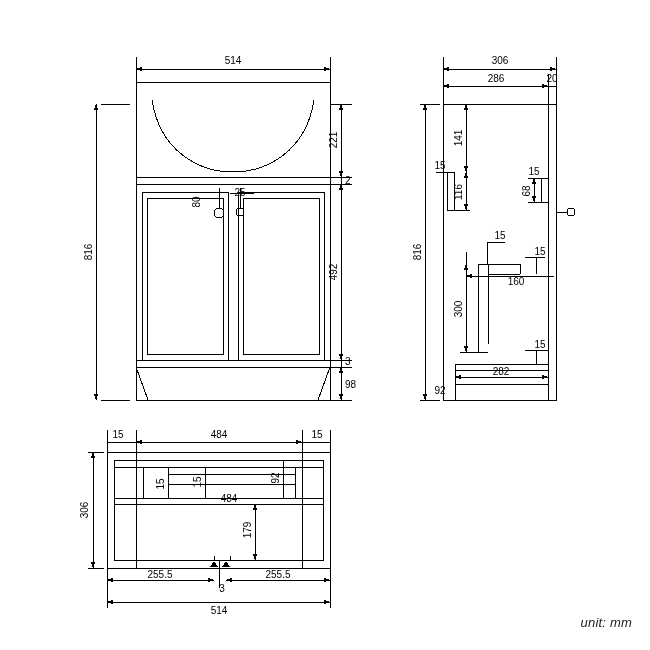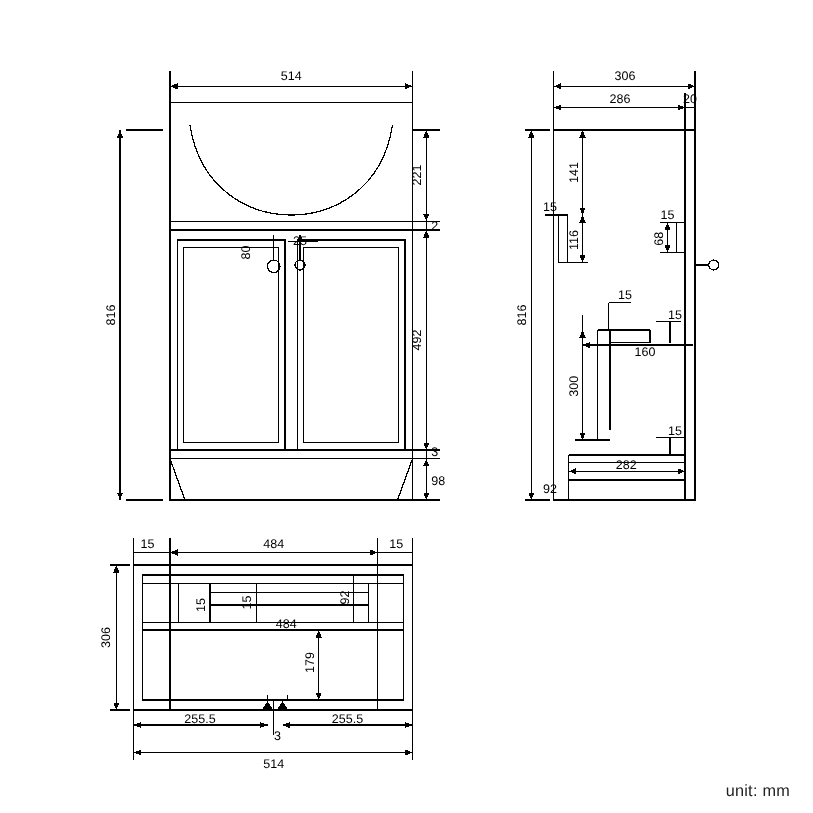--- a/index.html
+++ b/index.html
@@ -1,19 +1,19 @@
 <!DOCTYPE html>
 <html><head>
 <meta charset="utf-8">
 <style>
   html,body{margin:0;padding:0;background:#ffffff;}
   body{width:650px;height:650px;font-family:"Liberation Sans",sans-serif;color:#000;}
   #stage{position:relative;width:650px;height:650px;overflow:hidden;margin-top:12px;}
   svg{display:block;}
-  .unit{position:absolute;right:18px;bottom:22px;font-size:13px;color:#222;letter-spacing:.2px;}
+  .unit{position:absolute;right:18px;bottom:32px;font-size:13px;color:#222;letter-spacing:.2px;font-style:italic;}
 </style>
 </head>
 <body>
 
 <div id="stage">
 <svg width="650" height="650" viewBox="0 0 650 650">
   <g fill="none" stroke="#000" stroke-width="1" shape-rendering="crispEdges">
 
     <g>
 

